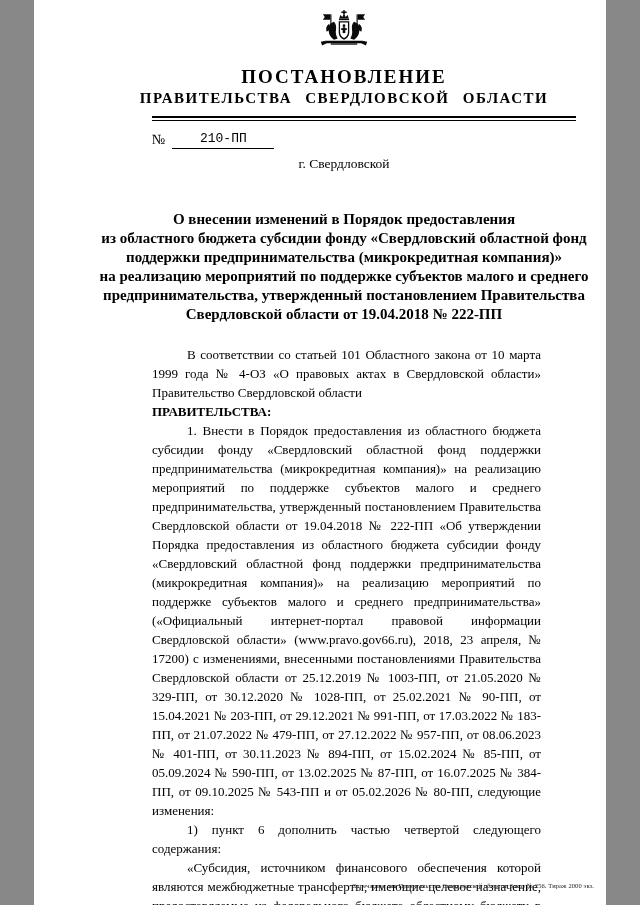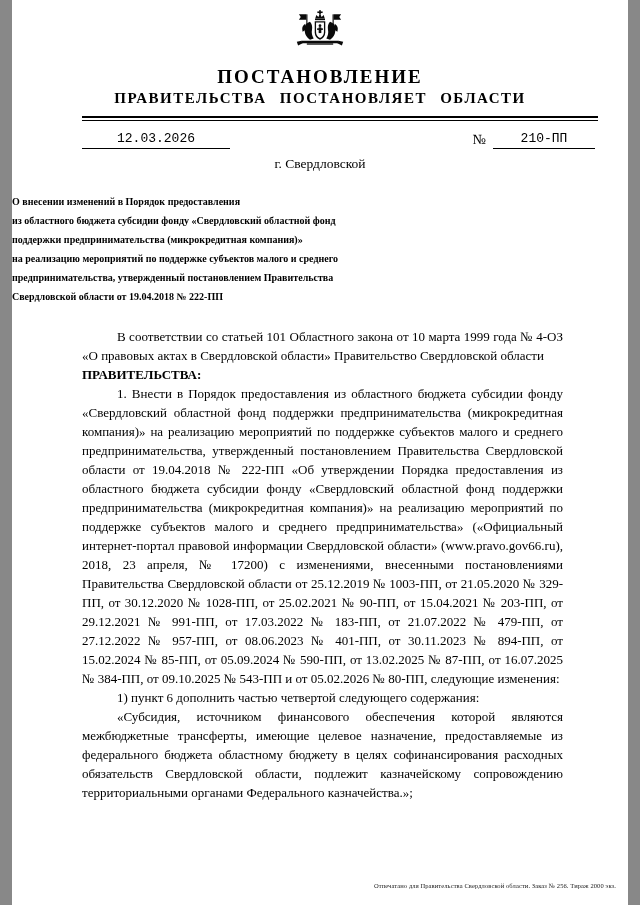--- a/index.html
+++ b/index.html
@@ -1,23 +1,24 @@
 <!DOCTYPE html>
 <html lang="ru"><head>
 <meta charset="utf-8">
 <style>
   html,body { margin:0; padding:0; background:#888; }
   .page {
     position:relative;
-    width:616px; height:905px;
+    width:524px; height:905px;
     margin:0 auto;
     background:#ffffff;
     font-family:"Liberation Serif", serif;
     color:#000;
     overflow:hidden;
+    padding-left:48px;
   }
   .emblem { display:block; margin:10px auto 0 auto; width:58px; height:53px; }
   .doc-type {
     text-align:center; font-weight:bold;
     font-size:19px; letter-spacing:2px;
     margin-top:3px; line-height:22px;
   }
   .authority {
     text-align:center; font-weight:bold;
     font-size:15px; letter-spacing:1.5px; word-spacing:8px;
@@ -42,23 +43,23 @@
   }
   .number-field { display:flex; align-items:flex-end; gap:7px; }
   .number-sign { font-family:"Liberation Serif", serif; font-size:14px; padding-bottom:1px; }
   .number-value {
     width:102px; text-align:center;
     border-bottom:1.2px solid #000;
     padding-bottom:2px;
   }
   .city { text-align:center; font-size:13.5px; margin-top:7px; }
   .title {
-    text-align:left; font-weight:bold;
-    font-size:10px; line-height:19px;
-    margin-top:20px;
+    text-align:center; font-weight:bold;
+    font-size:15px; line-height:19px;
+    margin-top:38px;
     white-space:pre-line;
   }
   .body-block {
     margin:21px 65px 0 70px;
     font-size:13px; line-height:19px;
     text-align:justify;
   }
   .body-block p { margin:0; text-indent:35px; }
   .body-block p.resolves { text-indent:0; font-weight:bold; }
   .imprint {
@@ -94,28 +95,25 @@
       <path d="M83 26 Q91 31 88 41 L82 37 Z"></path>
       <path d="M20 58 H90 V63 H20 Z"></path>
       <path d="M20 58 L11 60 L13.5 67 L22 63 Z"></path>
       <path d="M90 58 L99 60 L96.5 67 L88 63 Z"></path>
       <rect x="30" y="63" width="50" height="2.5"></rect>
     </g>
   </svg>
 
   <div class="doc-type">ПОСТАНОВЛЕНИЕ</div>
 
-  <div class="authority">ПРАВИТЕЛЬСТВА ПОСТАНОВЛЯЕТ ОБЛАСТИ</div>
+  <div class="authority">ПРАВИТЕЛЬСТВА СВЕРДЛОВСКОЙ ОБЛАСТИ</div>
 
   <div class="double-rule"></div>
 
   <div class="date-row">
-    <div class="date-field">
-      <span>12.03.2026</span>
-    </div>
     <div class="number-field">
       <span class="number-sign">№</span>
       <span class="number-value">210-ПП</span>
     </div>
   </div>
 
   <div class="city">г. Свердловской</div>
 
   <div class="title">О внесении изменений в Порядок предоставления
 из областного бюджета субсидии фонду «Свердловский областной фонд

